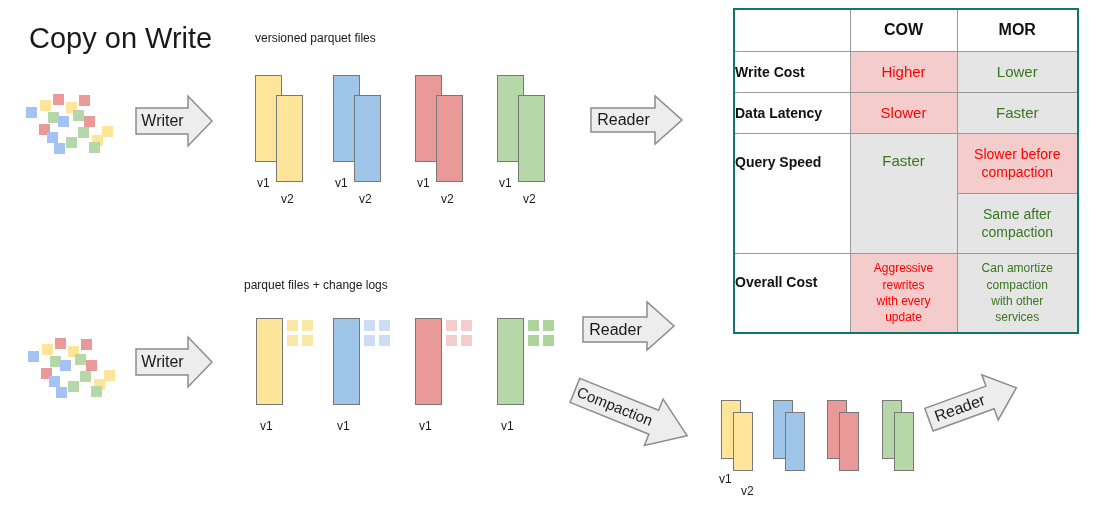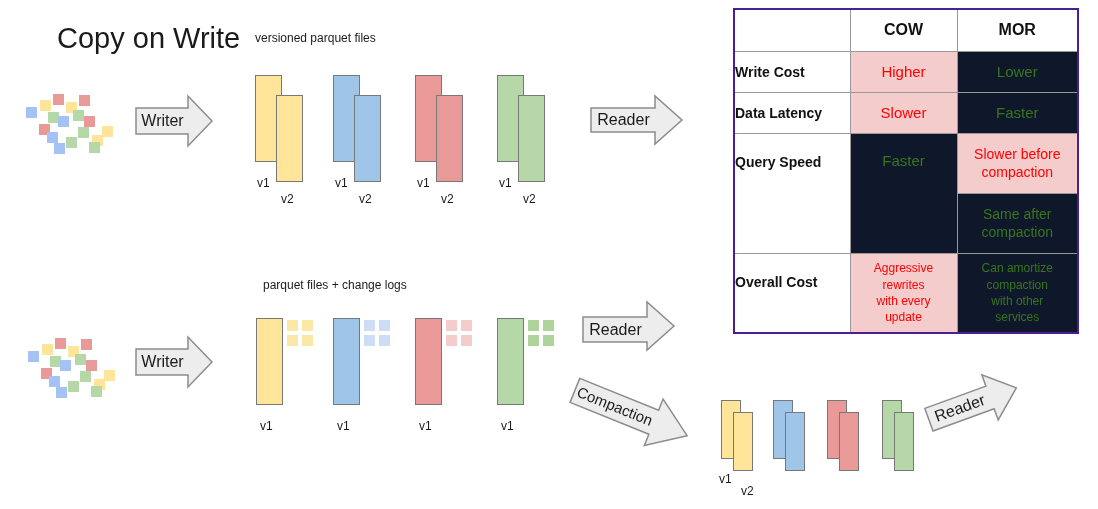--- a/index.html
+++ b/index.html
@@ -1,19 +1,19 @@
 <!DOCTYPE html>
 <html><head>
 <meta charset="utf-8">
 <style>
   html,body{margin:0;padding:0;background:#ffffff;}
   #canvas{position:relative;width:1098px;height:509px;background:#ffffff;overflow:hidden;
           font-family:"Liberation Sans", sans-serif;color:#1a1a1a;}
 
-  .title{position:absolute;font-size:29px;color:#1a1a1a;white-space:nowrap;margin-left:28px;}
+  .title{position:absolute;font-size:29px;color:#1a1a1a;white-space:nowrap;}
   .caption{position:absolute;font-size:12px;color:#1a1a1a;white-space:nowrap;}
 
   
   .cluster{position:absolute;width:94px;height:66px;}
   .csq{position:absolute;width:11px;height:11px;}
 
   
   .barrow{position:absolute;}
   .barrow svg{position:absolute;left:0;top:0;overflow:visible;}
   .barrow polygon{fill:#ededed;stroke:#8c8c8c;stroke-width:1.5;}
@@ -48,33 +48,33 @@
   .g-blue   .rect,.g-blue   .mrect,.g-blue   .crect{background:#9FC5E8;}
   .g-red    .rect,.g-red    .mrect,.g-red    .crect{background:#EA9999;}
   .g-green  .rect,.g-green  .mrect,.g-green  .crect{background:#B6D7A8;}
   .g-yellow .logsq{background:#FCE8A6;}
   .g-blue   .logsq{background:#CCDDF5;}
   .g-red    .logsq{background:#F4CCCC;}
   .g-green  .logsq{background:#AFD49B;}
 
   
   .cmp{position:absolute;left:733px;top:8px;border-collapse:collapse;table-layout:fixed;
-       border:2px solid #4c1d95;}
+       border:2px solid #0f766e;}
   .cmp td{border:1px solid #999999;padding:0;overflow:hidden;}
   .r-head{height:42px;} .r-wc{height:41px;} .r-dl{height:41px;}
   .r-qs1{height:60px;} .r-qs2{height:60px;} .r-oc{height:80px;}
   .hdr{font-weight:bold;font-size:16px;text-align:center;vertical-align:middle;color:#111;}
   .lbl{font-weight:bold;font-size:14px;text-align:left;padding-left:8px;vertical-align:middle;color:#111;}
   .lbl.top{vertical-align:top;padding-top:20px;}
   .val{text-align:center;vertical-align:middle;font-size:15px;line-height:1.3;}
   .val.topval{vertical-align:top;padding-top:17px;}
   .val.sub{font-size:14px;padding:2px 6px;}
   .val.small{font-size:12px;line-height:1.35;padding:2px 20px;}
   .bad{background:#F4CCCC;color:#FF0000;}
-  .good{background:#0f172a;color:#38761D;}
+  .good{background:#e5e5e5;color:#38761D;}
 </style>
 </head>
 <body>
 
 <div id="canvas">
 
   <div class="title" style="left:29px;top:22px">Copy on Write</div>
   <div class="caption" style="left:255px;top:31px">versioned parquet files</div>
 
   <div class="cluster" style="left:25px;top:92px">
@@ -167,21 +167,21 @@
       <td class="val good sub">Same after compaction</td>
     </tr>
     <tr class="r-oc">
       <td class="lbl top">Overall Cost</td>
       <td class="val bad small">Aggressive rewrites with every update</td>
       <td class="val good small">Can amortize compaction with other services</td>
     </tr>
   </tbody>
     </table>
 
-  <div class="caption" style="left:263px;top:278px">parquet files + change logs</div>
+  <div class="caption" style="left:244px;top:278px">parquet files + change logs</div>
 
   <div class="cluster" style="left:27px;top:336px">
       <div class="csq" style="left: 28px; top: 2px; background: rgb(234, 153, 153);"></div>
       <div class="csq" style="left: 54px; top: 3px; background: rgb(234, 153, 153);"></div>
       <div class="csq" style="left: 15px; top: 8px; background: rgb(255, 229, 153);"></div>
       <div class="csq" style="left: 41px; top: 10px; background: rgb(255, 229, 153);"></div>
       <div class="csq" style="left: 1px; top: 15px; background: rgb(164, 194, 244);"></div>
       <div class="csq" style="left: 23px; top: 20px; background: rgb(182, 215, 168);"></div>
       <div class="csq" style="left: 48px; top: 18px; background: rgb(182, 215, 168);"></div>
       <div class="csq" style="left: 33px; top: 24px; background: rgb(164, 194, 244);"></div>

